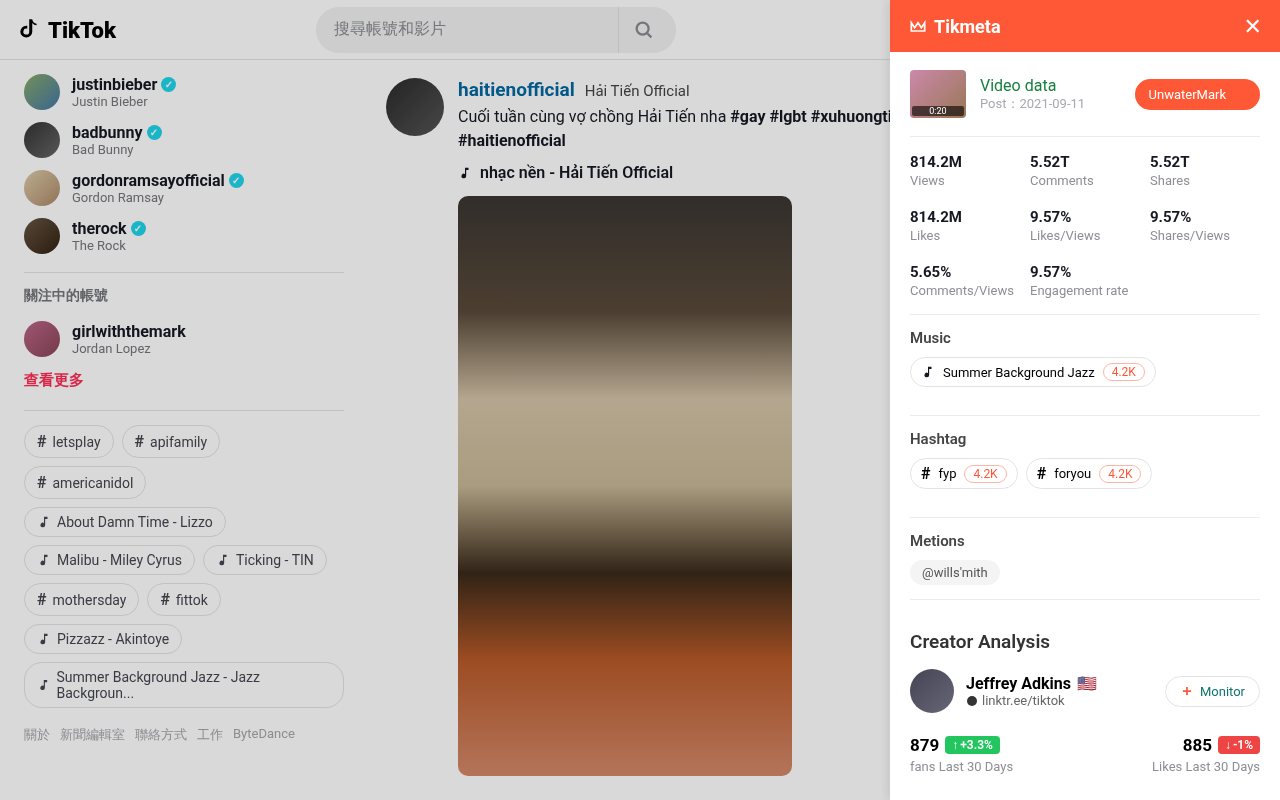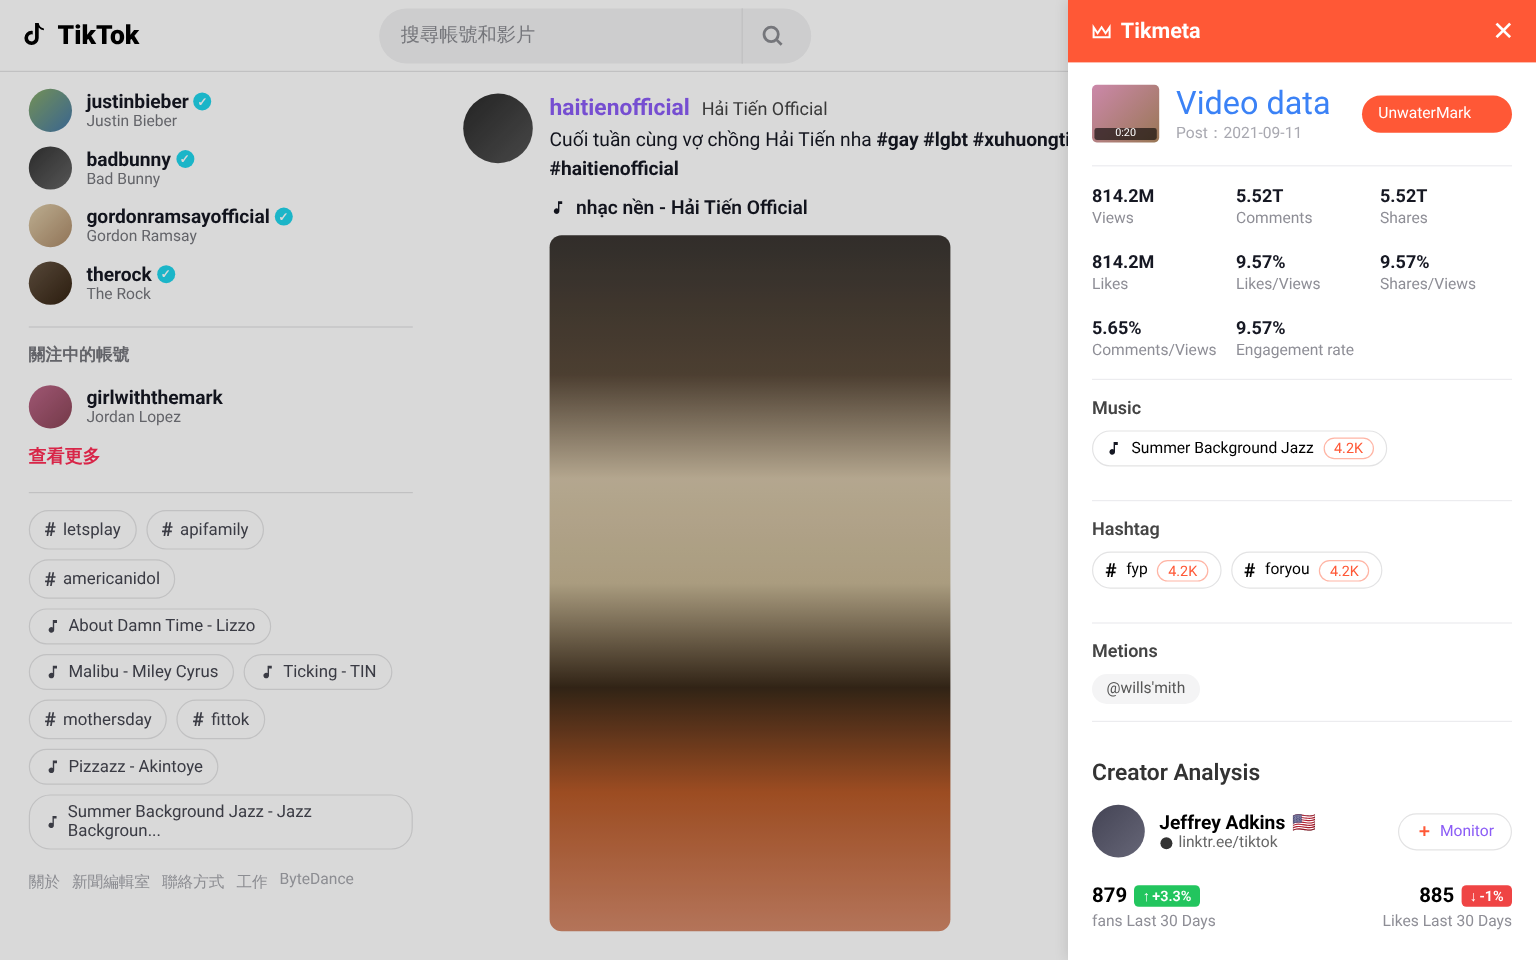--- a/index.html
+++ b/index.html
@@ -27,54 +27,54 @@
 .sec{border-top:1px solid #e3e3e4;margin-top:12px;padding-top:14px}
 .sec h3{font-size:14px;color:#75767c;font-weight:600;margin-bottom:10px}
 .tags{display:flex;flex-wrap:wrap;gap:8px}
 .tag{border:1px solid #e3e3e4;border-radius:18px;padding:6px 12px;font-size:14px;color:#454650;display:flex;align-items:center;gap:6px}
 .hash{font-weight:700;font-size:16px}
 .foot{color:#a5a6ac;font-size:13px;margin-top:18px;display:flex;flex-wrap:wrap;gap:10px}
 .content{flex:1;padding:18px 30px}
 .post{display:flex;gap:14px}
 .pavatar{width:58px;height:58px;border-radius:50%;background:linear-gradient(135deg,#2a2a2a,#555)}
 .phead{flex:1}
-.puser{font-weight:700;font-size:19px;color:#8b5cf6}
+.puser{font-weight:700;font-size:19px;color:#0369a1}
 .pname{font-size:15px;color:#444;margin-left:6px}
 .cap{font-size:16px;color:#161823;margin-top:4px;line-height:1.5}
 .cap b{font-weight:700}
 .music{display:flex;align-items:center;gap:8px;font-size:16px;margin-top:10px;font-weight:600;color:#161823}
 .video{margin-top:14px;width:334px;height:580px;border-radius:10px;background:linear-gradient(180deg,#3a3632 0%,#5a4a3a 20%,#d4c4a8 35%,#c8b896 50%,#3a2a1a 65%,#b85a28 80%,#d4896a 100%);position:relative;overflow:hidden}
 
 .panel{position:absolute;right:0;top:0;width:390px;height:100%;background:#fff;z-index:10;display:flex;flex-direction:column;box-shadow:-2px 0 10px rgba(0,0,0,.1)}
 .phdr{height:52px;background:#ff5836;display:flex;align-items:center;justify-content:space-between;padding:0 18px;color:#fff}
 .plogo{display:flex;align-items:center;gap:6px;font-weight:700;font-size:18px}
 .close{font-size:22px;cursor:pointer}
 .pbody{flex:1;overflow-y:auto;padding:18px 20px}
 .vrow{display:flex;align-items:center;gap:14px;margin-bottom:18px}
 .thumb{width:56px;height:48px;border-radius:4px;background:linear-gradient(135deg,#c8a,#975);position:relative}
 .dur{position:absolute;bottom:2px;left:2px;right:2px;background:rgba(0,0,0,.6);color:#fff;font-size:9px;text-align:center;border-radius:2px;padding:0 2px}
-.vtitle{font-size:27px;color:#3b82f6}
+.vtitle{font-size:16px;color:#15803d}
 .vdate{font-size:13px;color:#a8a8b0}
 .unwater{background:#ff5836;color:#fff;border-radius:18px;padding:8px 14px;font-size:13px;display:flex;align-items:center;gap:6px;margin-left:auto}
 .stats{border-top:1px solid #ececef;padding:16px 0;display:grid;grid-template-columns:repeat(3,1fr);gap:20px 10px}
 .stat .v{font-size:15px;font-weight:700;color:#161823}
 .stat .l{font-size:13px;color:#8e8e96;margin-top:2px}
 .blue{color:#3b82f6}
 .orange{color:#ff5836}
 .ssec{border-top:1px solid #ececef;padding:14px 0}
 .ssec h4{font-size:15px;color:#444;font-weight:600;margin-bottom:10px}
 .chip{border:1px solid #e3e3e4;border-radius:16px;padding:5px 10px;font-size:13px;display:inline-flex;align-items:center;gap:8px;margin-right:8px;margin-bottom:14px}
 .ccount{color:#ff5836;border:1px solid #ffb5a5;border-radius:10px;padding:1px 8px;font-size:12px}
 .mention{background:#f4f4f5;border-radius:14px;padding:5px 12px;font-size:13px;color:#555;display:inline-block}
 .ca{font-size:19px;font-weight:600;color:#333;padding:16px 0}
 .crow{display:flex;align-items:center;gap:12px}
 .cavatar{width:44px;height:44px;border-radius:50%;background:linear-gradient(135deg,#445,#667)}
 .cname{font-weight:700;font-size:16px;display:flex;align-items:center;gap:6px}
 .clink{font-size:13px;color:#666;display:flex;align-items:center;gap:4px}
-.monitor{margin-left:auto;border:1px solid #e3e3e4;border-radius:18px;padding:7px 14px;font-size:13px;color:#8b5cf6;display:flex;align-items:center;gap:6px}
+.monitor{margin-left:auto;border:1px solid #e3e3e4;border-radius:18px;padding:7px 14px;font-size:13px;color:#0f766e;display:flex;align-items:center;gap:6px}
 .krow{display:flex;justify-content:space-between;margin-top:22px}
 .kpi .n{font-size:17px;font-weight:700;display:flex;align-items:center;gap:6px}
 .kpi .d{font-size:13px;color:#8e8e96;margin-top:4px}
 .badge{font-size:12px;padding:2px 7px;border-radius:4px;display:inline-flex;align-items:center;gap:2px;font-weight:600}
 .bgreen{background:#22c55e;color:#fff}
 .bred{background:#ef4444;color:#fff}
 .note{width:14px;height:14px}
 svg{display:block}
 </style>
 </head>

